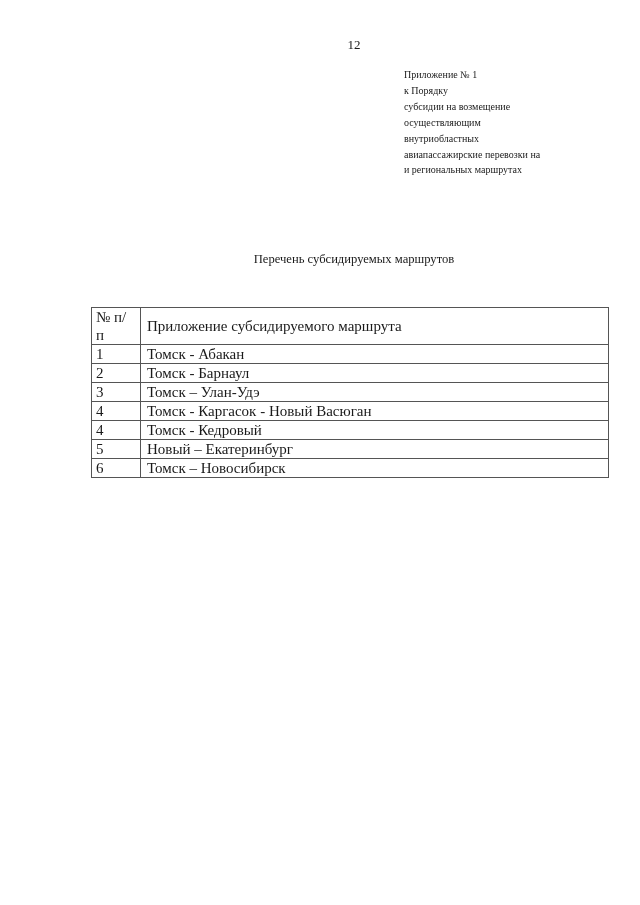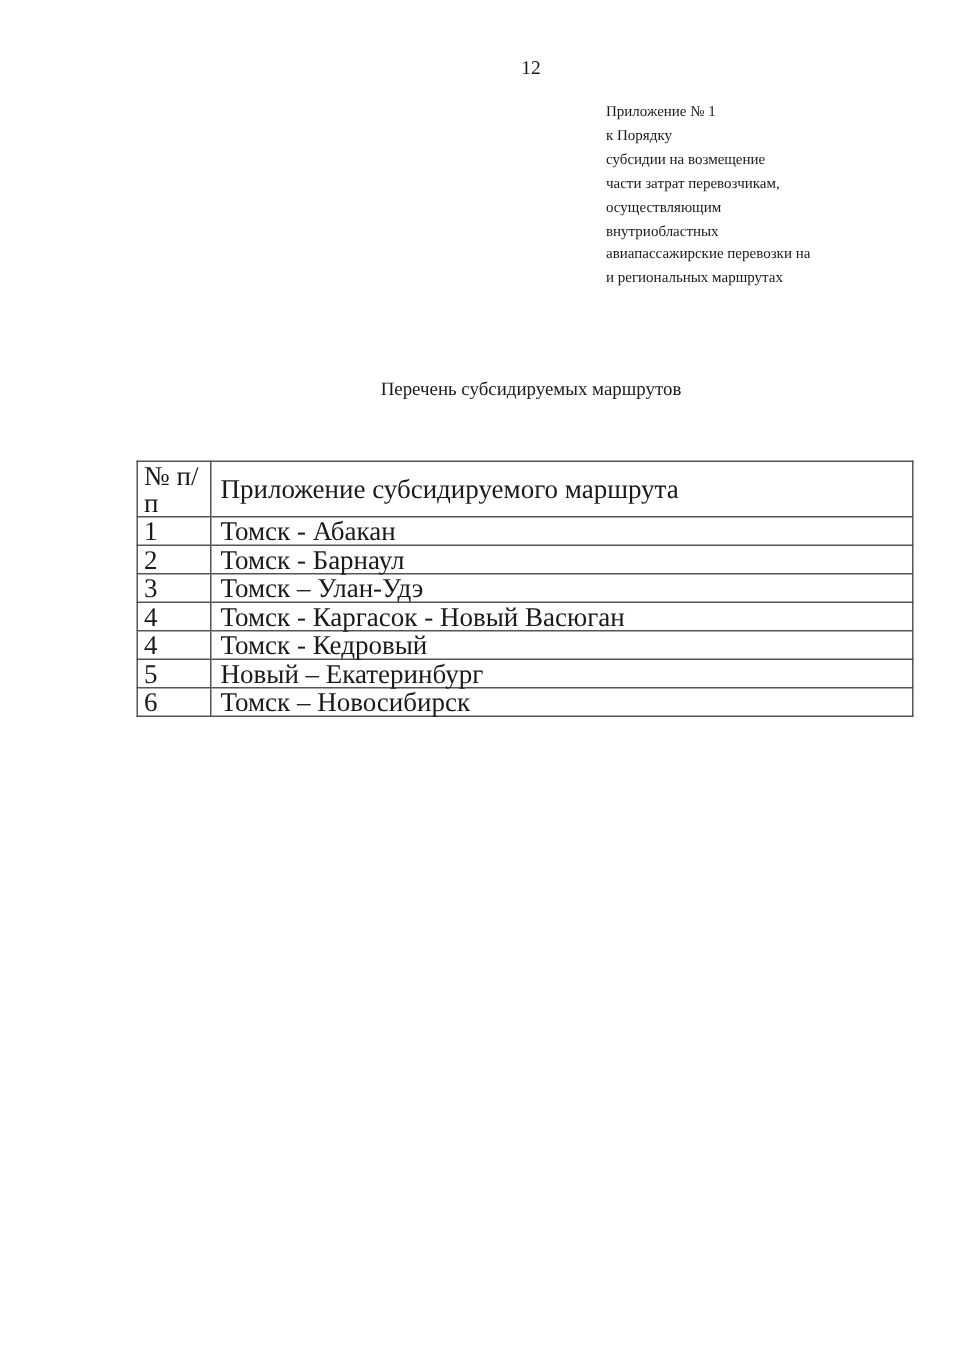--- a/index.html
+++ b/index.html
@@ -2,34 +2,33 @@
 <html><head>
   <meta charset="utf-8">
   <style>
     html, body { margin: 0; padding: 0; background: #ffffff; }
     body { width: 640px; height: 905px; position: relative; overflow: hidden;
            font-family: "Liberation Serif", "DejaVu Serif", serif; color: #1a1a1a; }
     .page-number { position: absolute; left: 0; width: 708px; top: 37px; text-align: center; font-size: 13px; }
     .appendix { position: absolute; left: 404px; top: 67px; font-size: 10px; line-height: 15.9px; }
     .appendix div { white-space: nowrap; }
     .doc-title { position: absolute; left: 0; width: 708px; top: 252px; text-align: center; font-size: 12.6px; }
-    table.routes { position: absolute; left: 91px; top: 307px; width: 518px; border-collapse: collapse; font-size: 18px; }
+    table.routes { position: absolute; left: 91px; top: 307px; width: 518px; border-collapse: collapse; font-size: 15px; }
     table.routes td { border: 1px solid #555; height: 18px; padding: 0 6px; line-height: 18px; vertical-align: middle; }
     table.routes td.num { width: 38px; padding-left: 4px; }
   </style>
 </head>
 <body>
 
 <div class="page-number">12</div>
 
 <div class="appendix">
   <div>Приложение № 1</div>
   <div>к Порядку</div>
   <div>субсидии на возмещение</div>
-  <div>части затрат перевозчикам,</div>
   <div>осуществляющим</div>
   <div>внутриобластных</div>
   <div>авиапассажирские перевозки на</div>
   <div>и региональных маршрутах</div>
 </div>
 
 <div class="doc-title">Перечень субсидируемых маршрутов</div>
 
 <table class="routes">
   <tbody>

